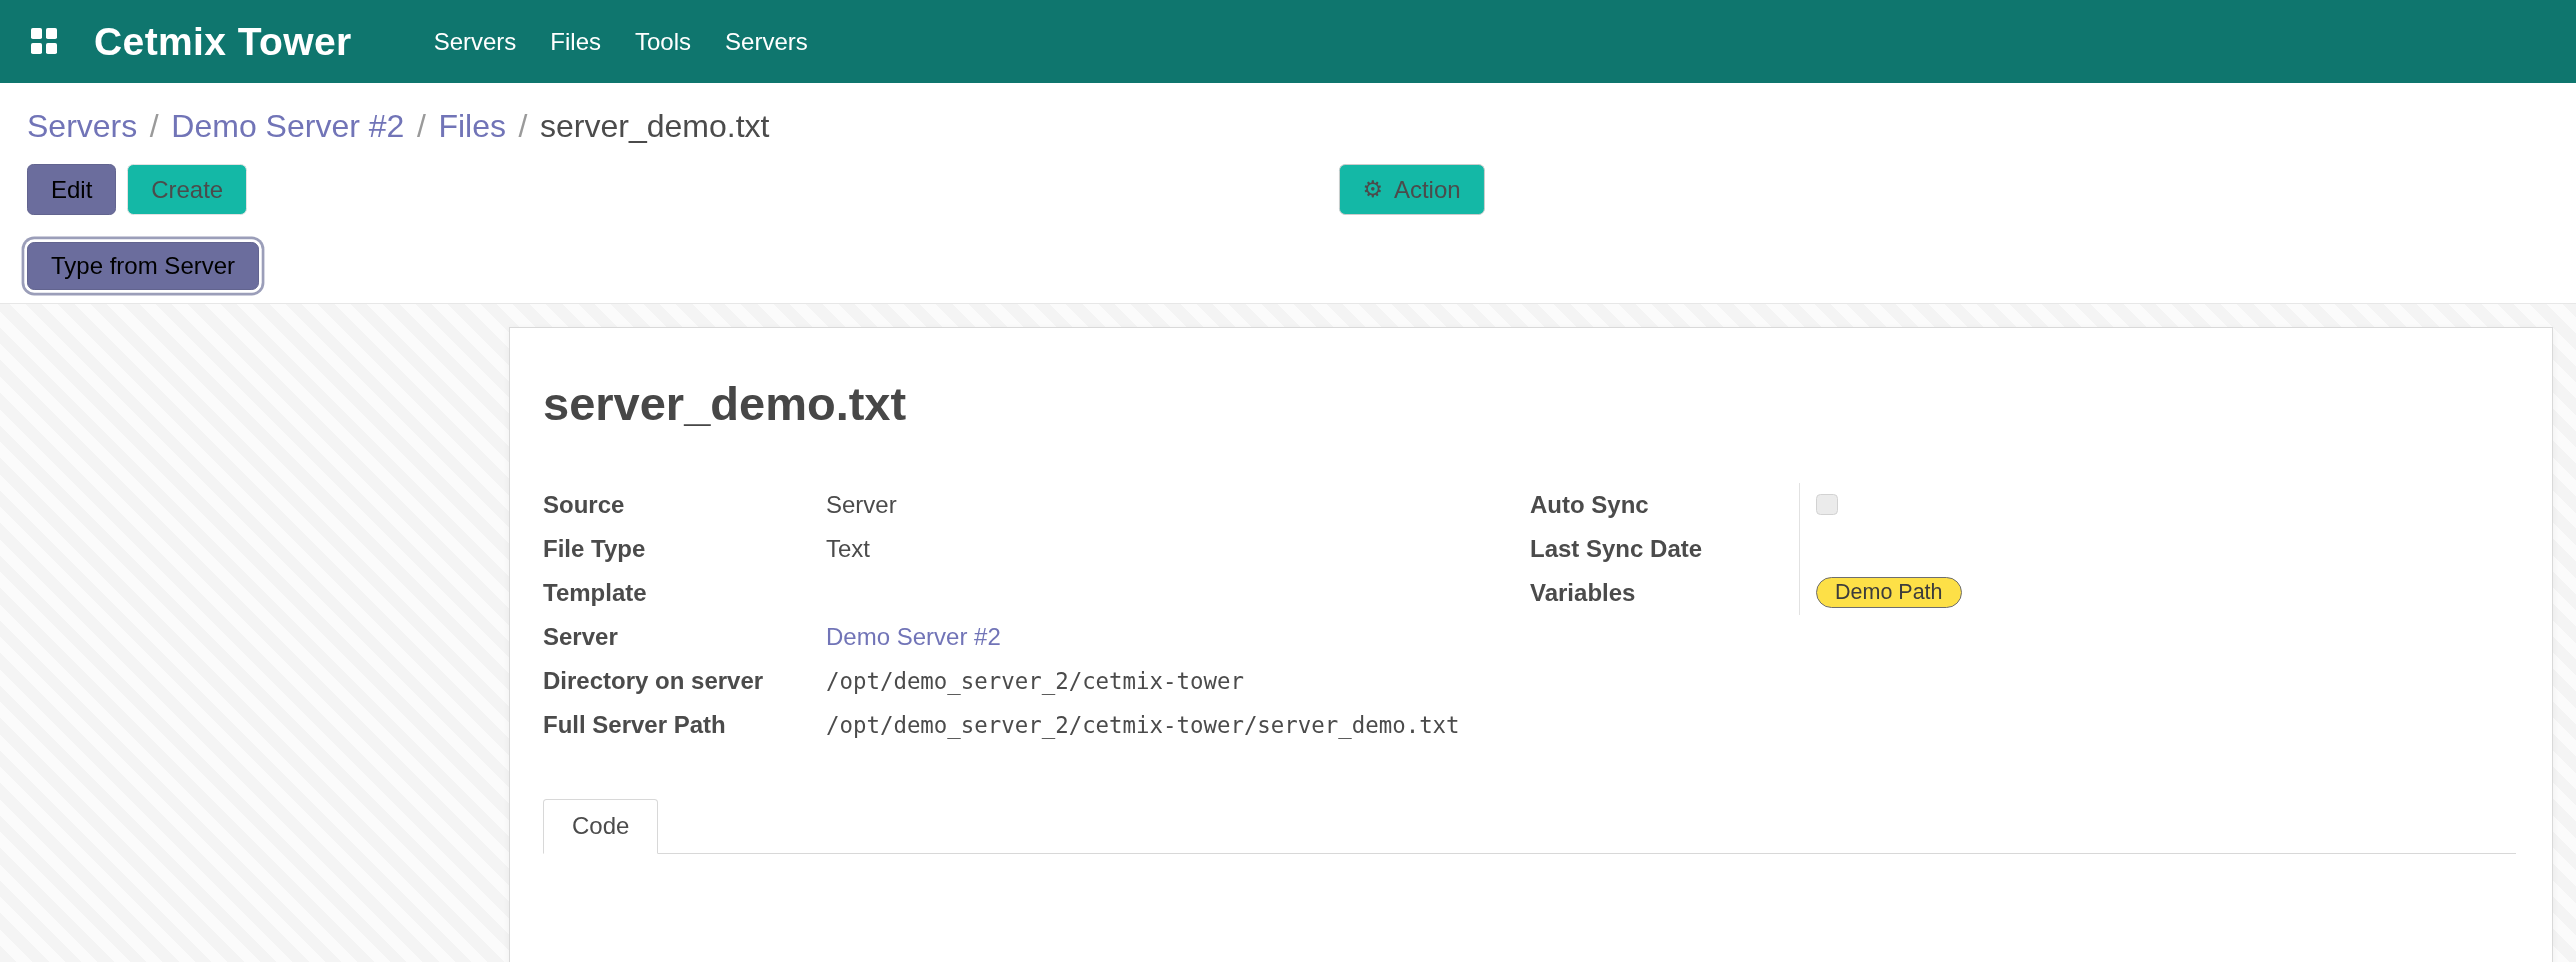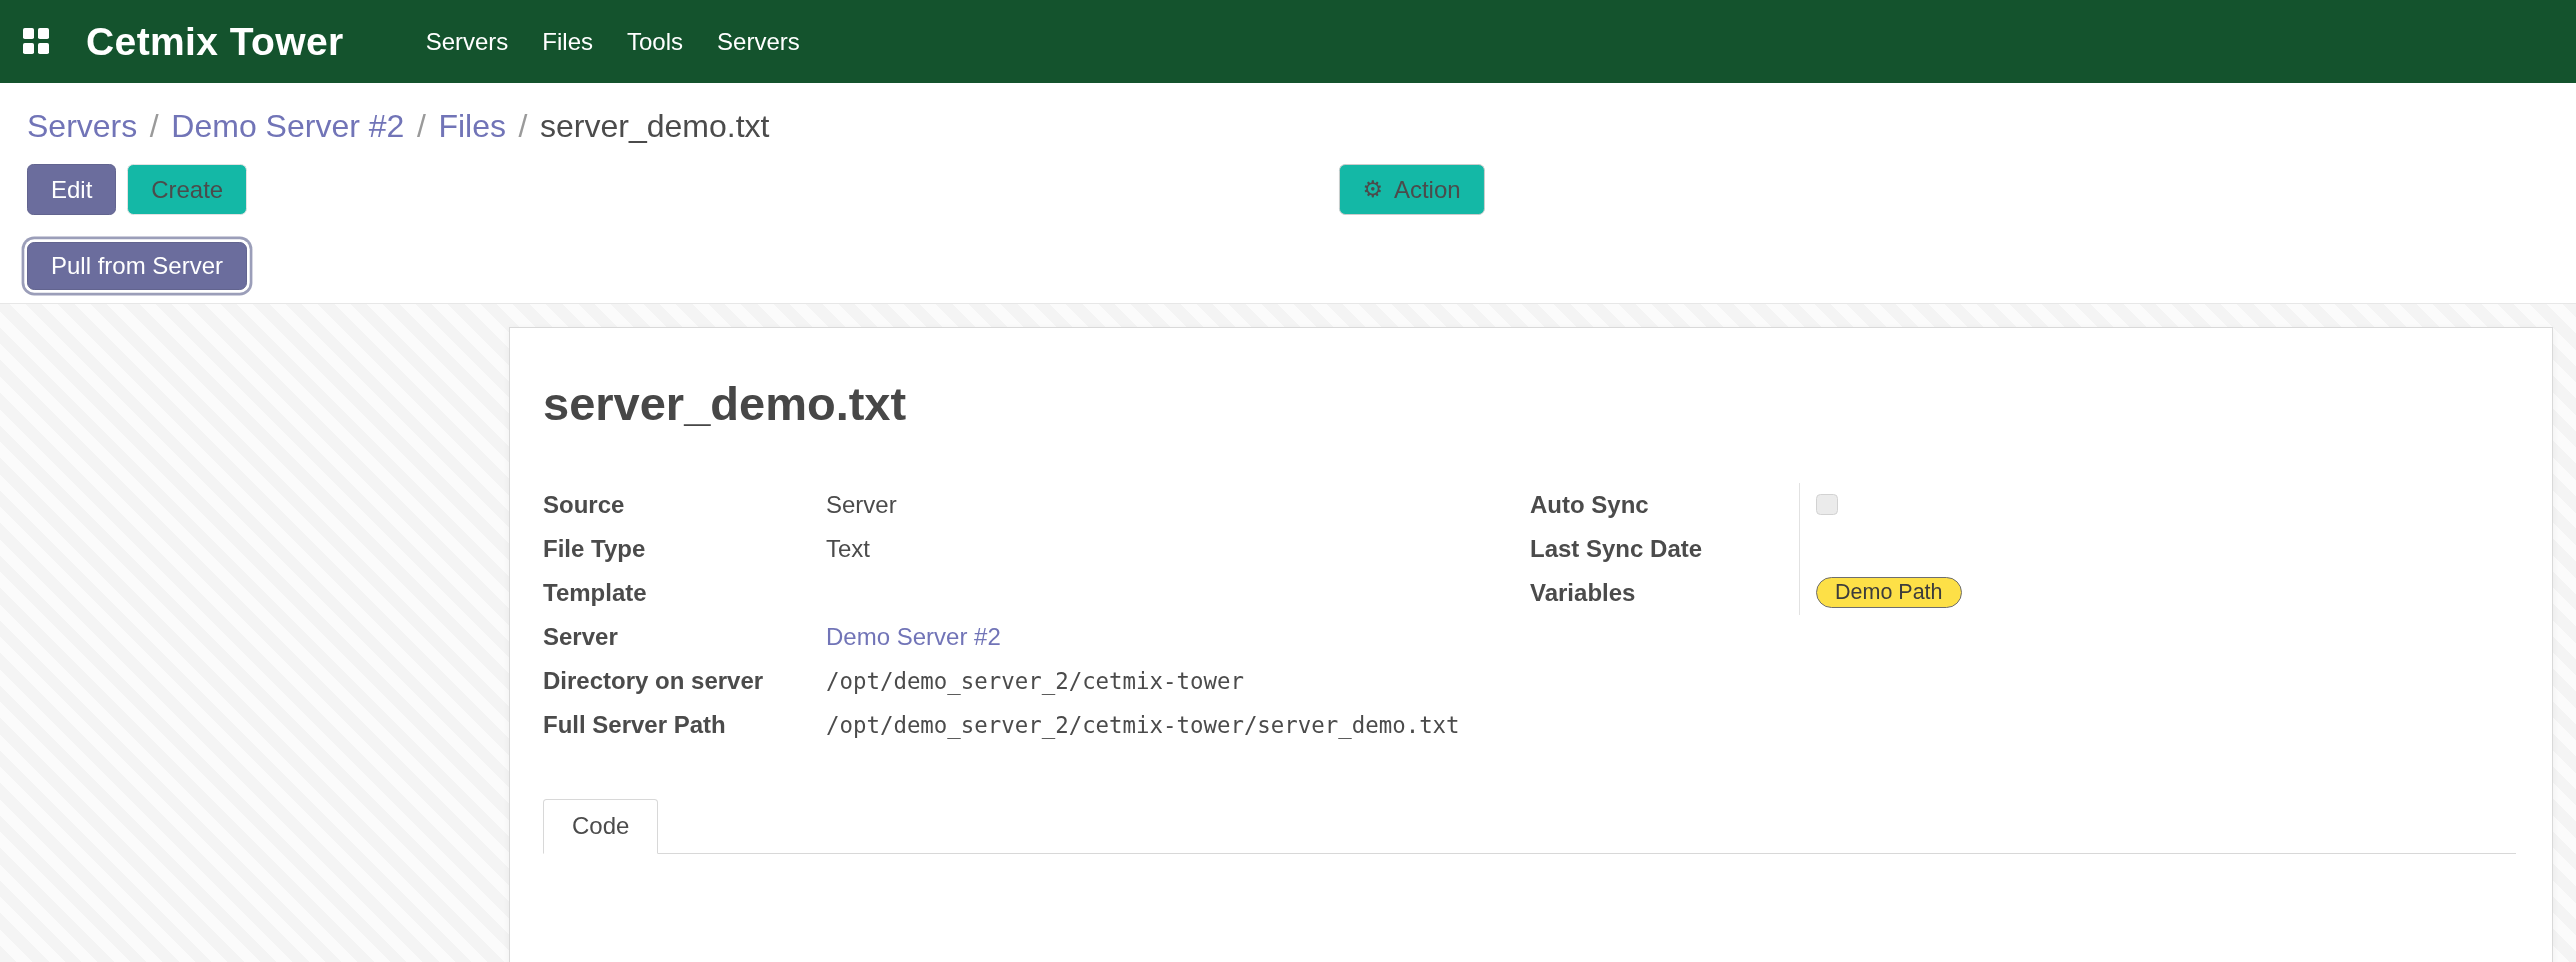--- a/index.html
+++ b/index.html
@@ -8,24 +8,24 @@
     font-family:"Liberation Sans", sans-serif;
     background:#ffffff;
     color:#4b4b4b;
     display:flex;
     flex-direction:column;
   }
 
   
   .navbar {
     height:83px;
-    background:#14532d;
+    background:#0f766e;
     display:flex;
     align-items:center;
-    padding:0 23px;
+    padding:0 31px;
     flex:0 0 auto;
   }
   .apps-icon {
     width:27px; height:27px;
     display:grid;
     grid-template-columns:10.8px 10.8px;
     grid-template-rows:10.8px 10.8px;
     gap:4.5px;
     cursor:pointer;
   }
@@ -84,21 +84,21 @@
     color:#4b4b4b;
     cursor:pointer;
     display:inline-flex;
     align-items:center;
     gap:10.8px;
     white-space:nowrap;
   }
   .btn.primary {
     background:#6b6d9d;
     border-color:#62648f;
-    color:#ffffff;
+    color:#000000;
   }
   .btn.secondary { border-color:#e2e2e2; }
   .btn.action {
     position:absolute;
     left:54.9%;
     transform:translateX(-50%);
     border-color:#cccccc;
   }
   .btn .gear { font-size:23px; line-height:1; }
 
@@ -212,21 +212,21 @@
   <div class="button-row">
     <button class="btn primary">Edit</button>
     <button class="btn secondary">Create</button>
     <button class="btn action">
       <span class="gear">⚙</span>
       <span>Action</span>
     </button>
   </div>
 
   <div class="pull-row">
-    <button class="btn primary focused">Pull from Server</button>
+    <button class="btn primary focused">Type from Server</button>
   </div>
 </div>
 
 <div class="form-area">
   <div class="sheet">
 
     <h1 class="record-title">server_demo.txt</h1>
 
     <div class="field-groups">
 

